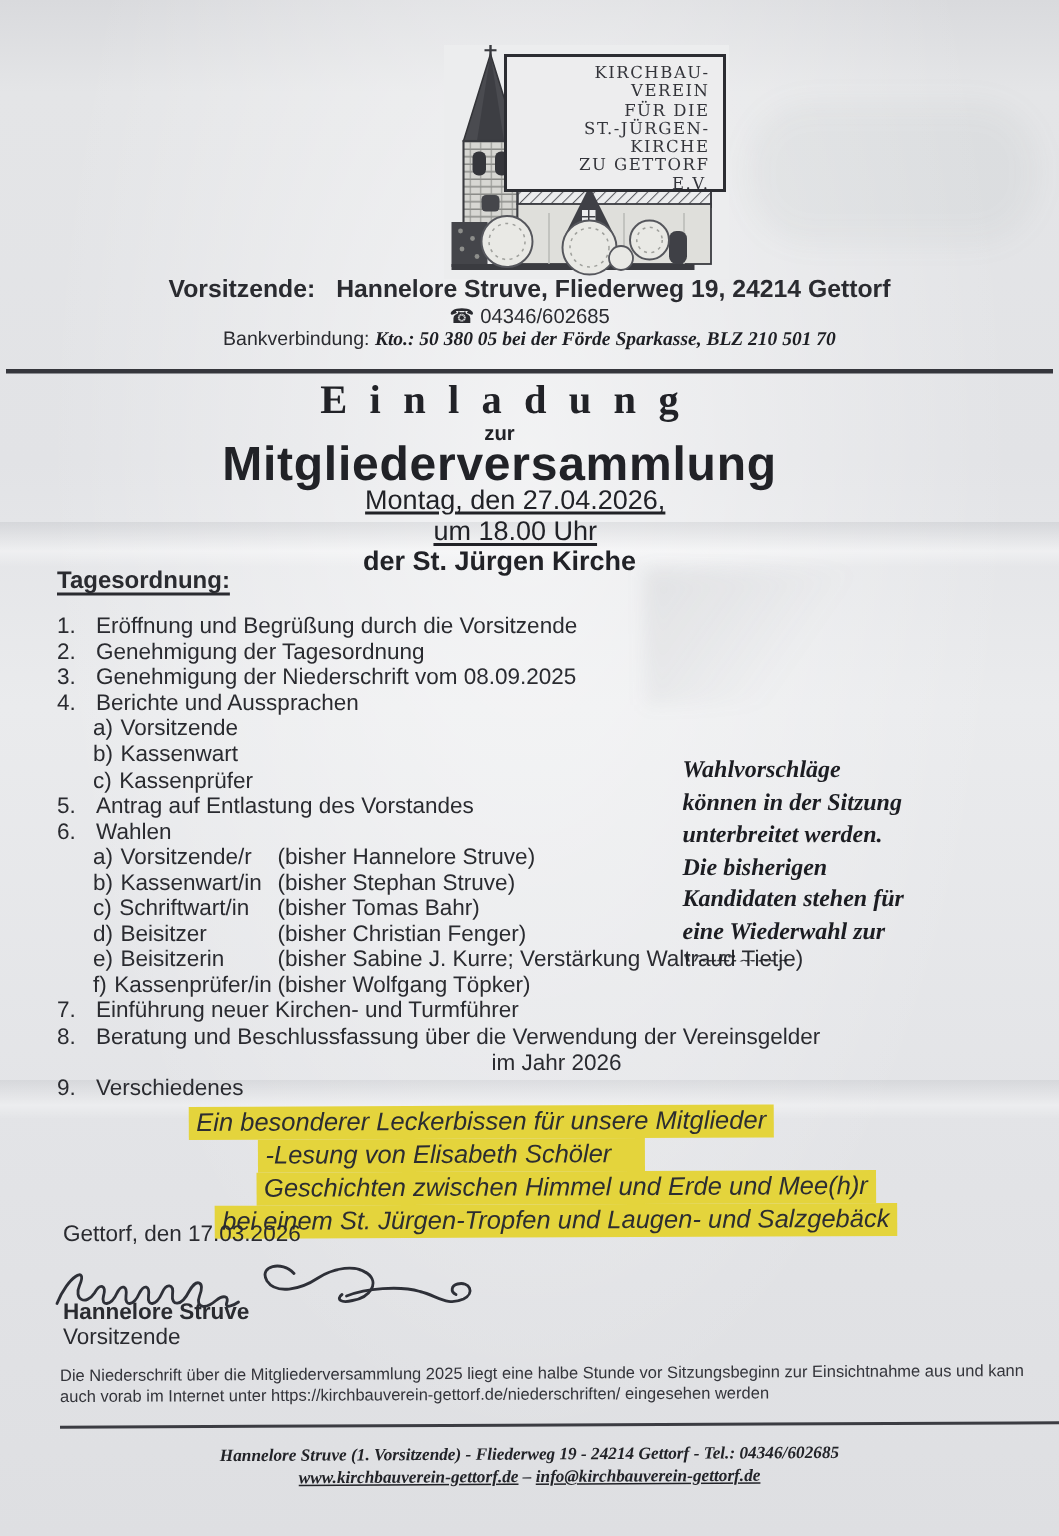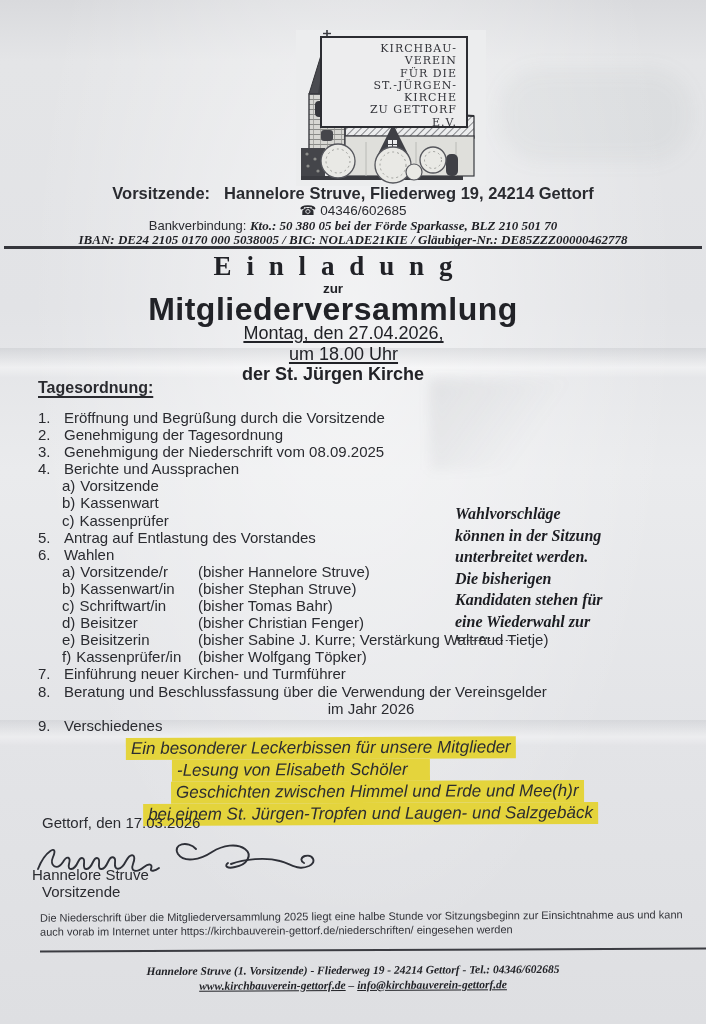--- a/index.html
+++ b/index.html
@@ -14,21 +14,21 @@
   .crease{position:absolute;left:0;right:0;pointer-events:none;}
   #crease1{top:348px;height:30px;background:linear-gradient(180deg,rgba(85,90,100,0.10),rgba(255,255,255,0.38) 65%,rgba(255,255,255,0));}
   #crease2{top:720px;height:26px;background:linear-gradient(180deg,rgba(85,90,100,0.09),rgba(255,255,255,0.33) 65%,rgba(255,255,255,0));}
   #smudge1{position:absolute;top:70px;left:500px;width:190px;height:90px;background:rgba(110,115,125,0.06);filter:blur(10px);border-radius:40px;}
   #shadow-diag{position:absolute;top:380px;left:430px;width:180px;height:90px;background:linear-gradient(125deg,rgba(95,100,110,0.10),rgba(255,255,255,0) 60%);filter:blur(6px);}
 
   
   .logo{position:absolute;left:296px;top:30px;width:190px;height:156px;}
   .logo svg{position:absolute;left:0;top:0;}
   .logo-box{
-    position:absolute;left:24px;top:6px;width:148px;height:92px;
+    position:absolute;left:40px;top:6px;width:148px;height:92px;
     background:#ededee;border:2px solid #2c2d32;box-sizing:border-box;
     padding:5px 9px 0 6px;text-align:right;
     font-family:"DejaVu Serif","Liberation Serif",serif;
     font-size:11px;line-height:12.3px;letter-spacing:1px;color:#33343a;
   }
 
   
   .contact{position:absolute;left:0;top:184px;width:706px;text-align:center;}
   .contact .l1{font-size:16.5px;font-weight:bold;line-height:19px;}
   .contact .l1 .lbl{margin-right:14px;}
@@ -45,21 +45,21 @@
   .t-date,.t-time{font-size:18px;font-weight:normal;line-height:20.5px;text-decoration:underline;text-decoration-thickness:2px;text-underline-offset:2px;padding-left:21px;}
   .t-place{font-size:18px;font-weight:bold;line-height:20.5px;}
 
   
   .agenda-head{position:absolute;left:38px;top:379px;font-size:16px;font-weight:bold;text-decoration:underline;text-decoration-thickness:2px;text-underline-offset:3px;}
   .agenda{position:absolute;left:38px;top:409px;width:640px;font-size:15px;}
   .arow{position:relative;line-height:17.1px;white-space:nowrap;}
   .arow .num{display:inline-block;width:26px;}
   .arow.sub{padding-left:24px;}
   .arow.sub .slab{display:inline-block;margin-right:5px;}
-  .arow .note{position:absolute;left:160px;top:0;text-align:center;}
+  .arow .note{position:absolute;left:147px;top:0;text-align:center;}
   .arow.cont{padding-left:26px;text-align:center;}
 
   
   .side-note{
     position:absolute;left:455px;top:503px;width:205px;
     font-family:"Liberation Serif",serif;font-style:italic;font-weight:bold;
     font-size:16px;line-height:21.5px;color:#1c1d22;
   }
   .side-note .clip{height:9px;overflow:hidden;opacity:0.85;}
 
@@ -69,21 +69,21 @@
   .special .hl{padding:1px 5px 2px 5px;}
   .ml1{margin-left:126px;}
   .ml2{margin-left:172px;}
   .ml3{margin-left:171px;}
   .ml4{margin-left:143px;}
   .pad-r{padding-right:22px !important;}
 
   
   .date-line{position:absolute;left:42px;top:814px;font-size:15px;}
   .signature{position:absolute;left:28px;top:833px;}
-  .sig-name{position:absolute;left:32px;top:866px;font-size:15px;line-height:17px;}
+  .sig-name{position:absolute;left:42px;top:866px;font-size:15px;line-height:17px;font-weight:bold;}
   .sig-role{position:absolute;left:42px;top:883px;font-size:15px;line-height:17px;}
 
   
   .fine-print{position:absolute;left:40px;top:909px;width:652px;font-size:11px;line-height:14px;color:#33343a;transform:rotate(-0.3deg);}
   .rule-bottom{position:absolute;left:40px;right:0;top:949px;height:2px;background:#3b3c42;transform:rotate(-0.25deg);}
   .footer{position:absolute;left:0;top:963px;width:706px;text-align:center;
     font-family:"Liberation Serif",serif;font-style:italic;font-weight:bold;
     font-size:11.5px;line-height:15px;color:#222328;transform:rotate(-0.3deg);}
   .footer .u{text-decoration:underline;}
 </style>
@@ -168,21 +168,20 @@
       <span class="lbl">Vorsitzende:</span><span>Hannelore Struve, Fliederweg 19, 24214 Gettorf</span>
     </div>
     <div class="l2">
       <span>☎</span>
       <span>04346/602685</span>
     </div>
     <div class="l3">
       <span>Bankverbindung:</span>
       <span class="serifbi">Kto.: 50 380 05 bei der Förde Sparkasse, BLZ 210 501 70</span>
     </div>
-    <div class="l4 serifbi">IBAN: DE24 2105 0170 000 5038005 / BIC: NOLADE21KIE / Gläubiger-Nr.: DE85ZZZ00000462778</div>
   </div>
   <div class="rule-top"></div>
 
   <div class="title">
     <div class="t-einladung">Einladung</div>
     <div class="t-zur">zur</div>
     <div class="t-event">Mitgliederversammlung</div>
     <div class="t-date">Montag, den 27.04.2026,</div>
     <div class="t-time">um 18.00 Uhr</div>
     <div class="t-place">der St. Jürgen Kirche</div>

